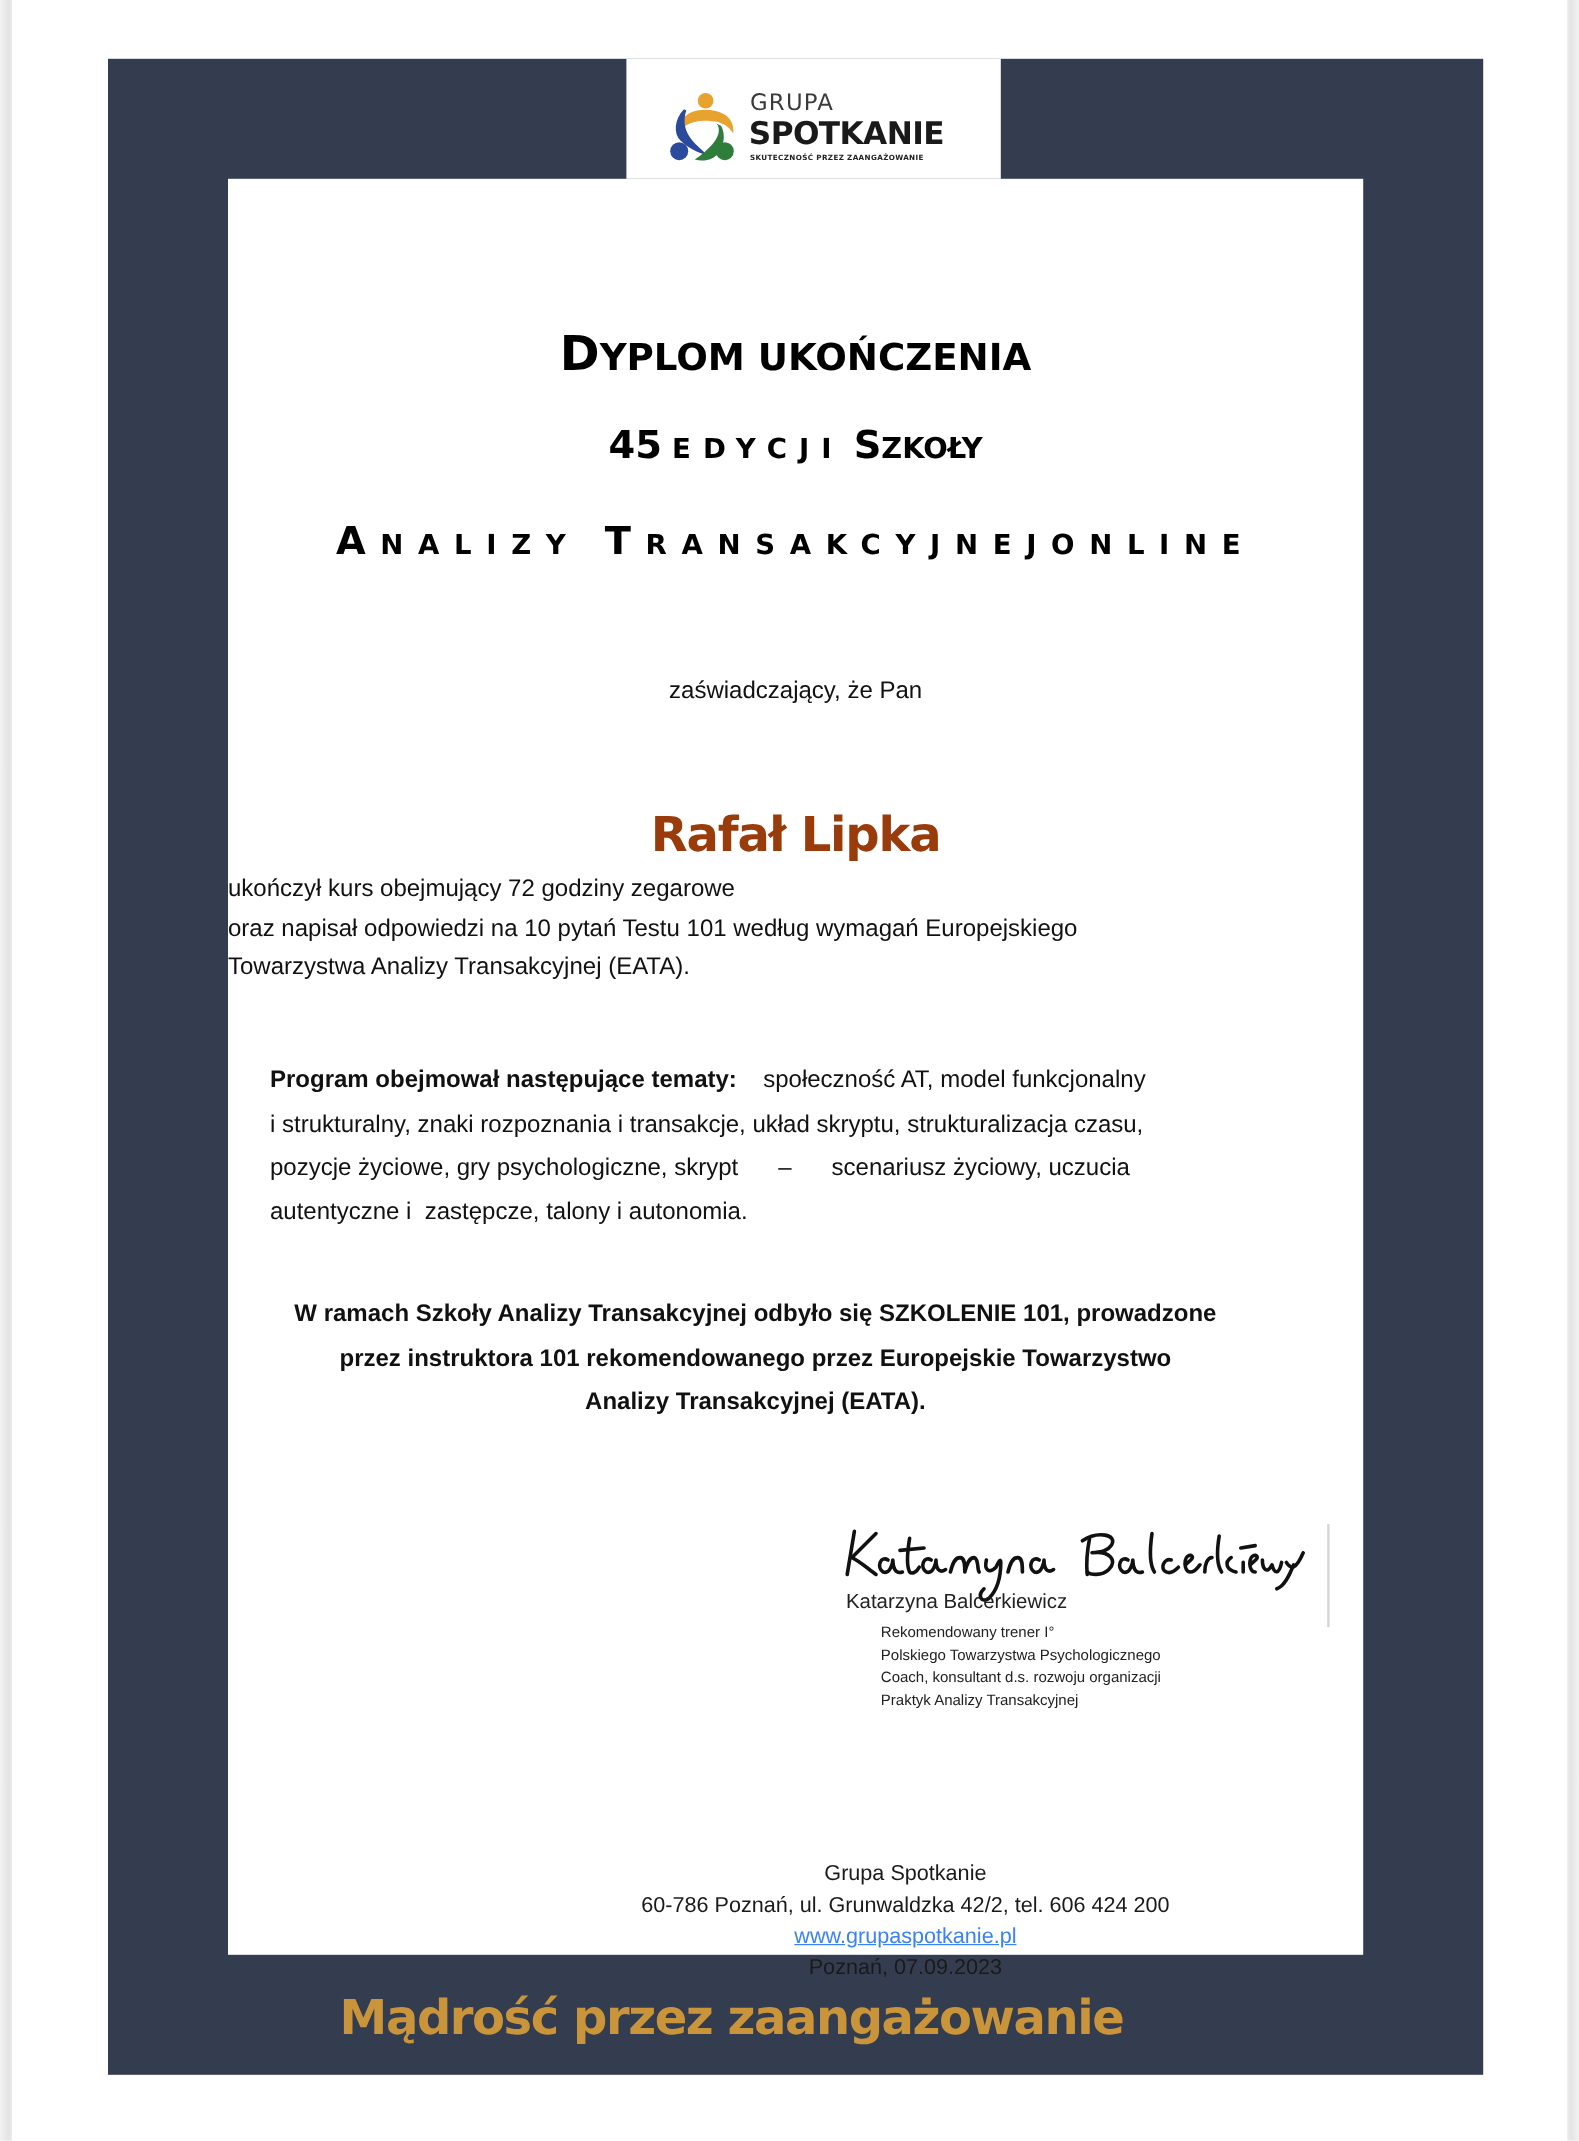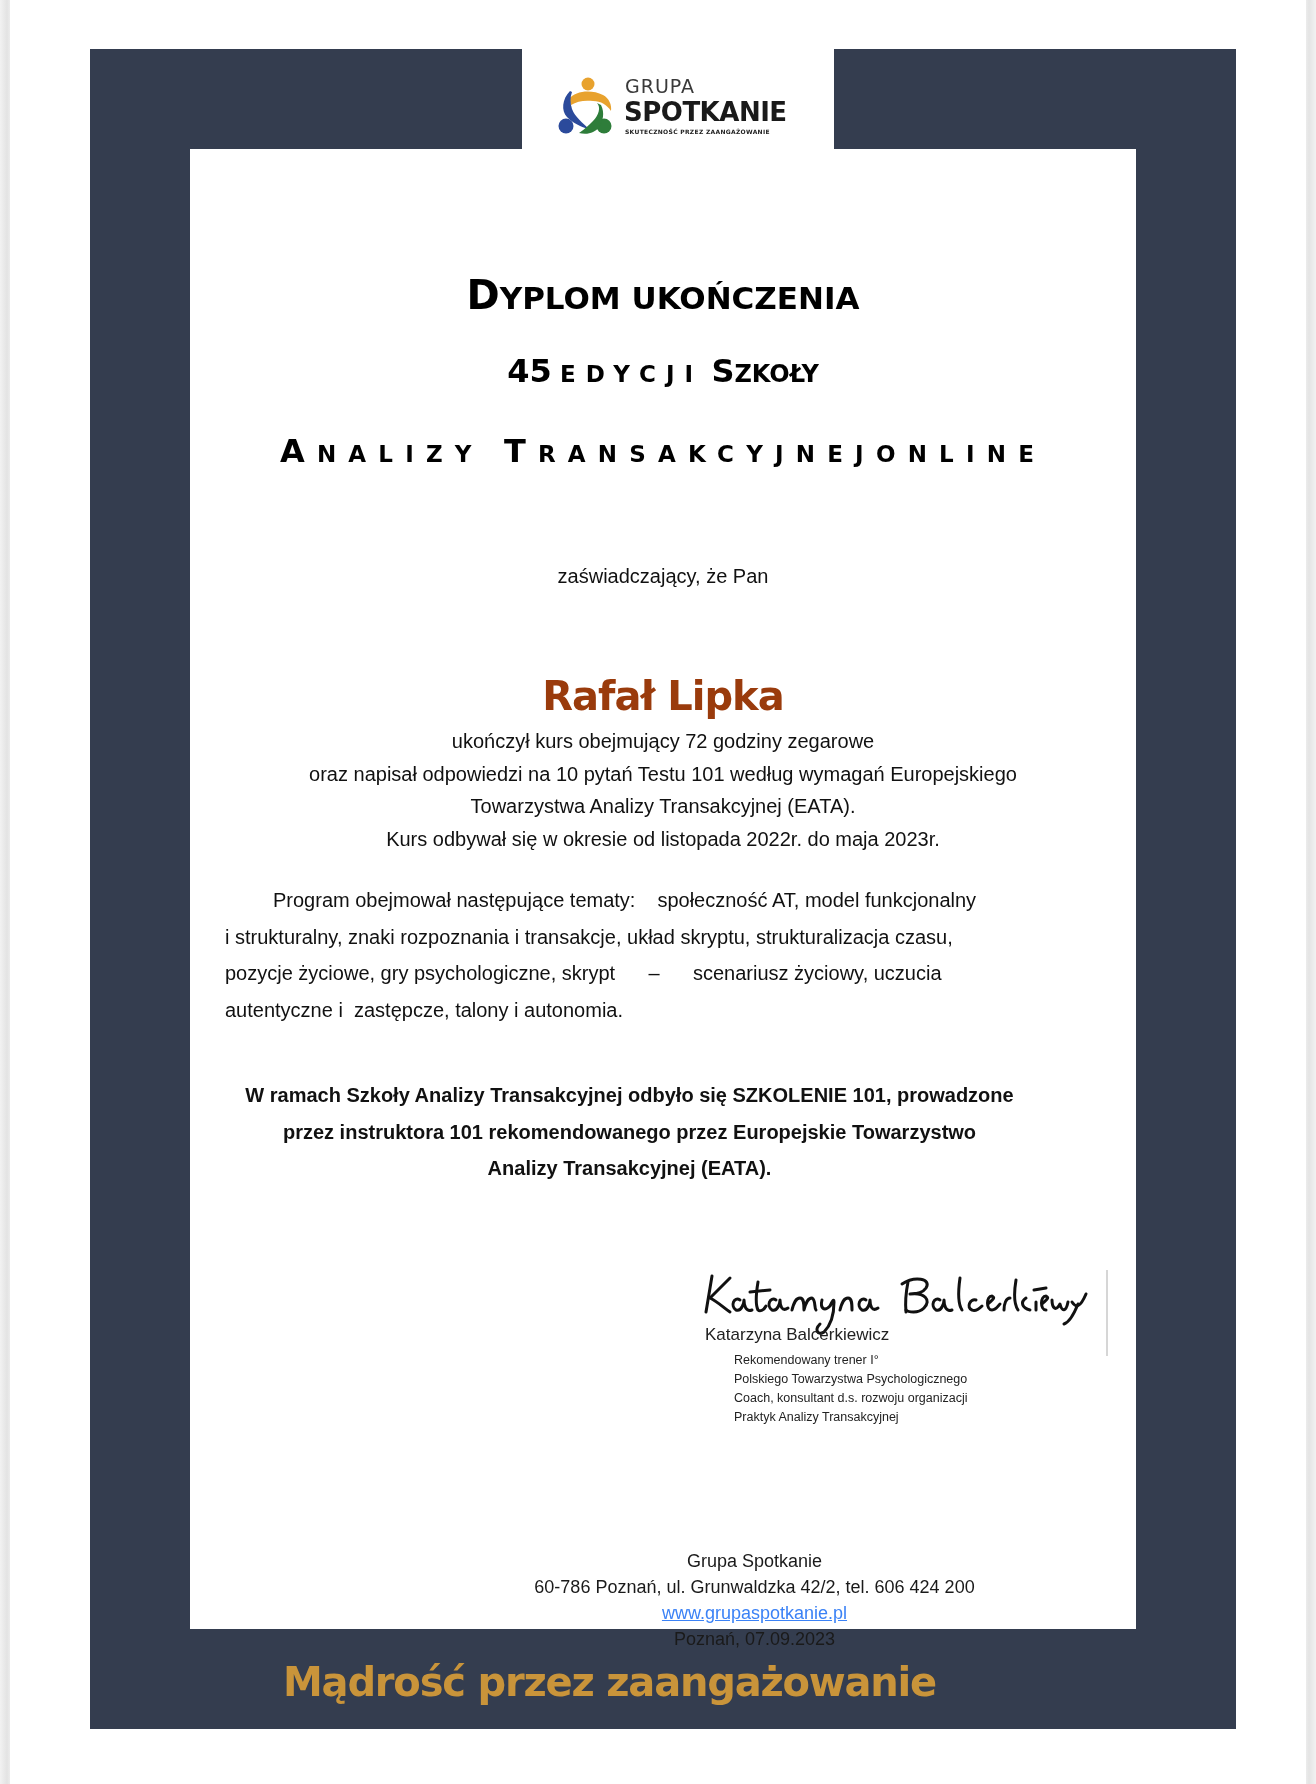--- a/index.html
+++ b/index.html
@@ -64,27 +64,27 @@
     white-space: nowrap; line-height: 1;
   }
   .certify { top: 566px; }
   .name {
     position: absolute; left: 190px; width: 946px; text-align: center; top: 676px;
     font-family: "DejaVu Sans", sans-serif; font-weight: bold;
     font-size: 40px; color: #9a3b0c; line-height: 1; letter-spacing: -1px;
   }
   .body-lines { position: absolute; left: 190px; width: 946px; top: 725px; }
   .body-lines div {
-    text-align: center; font-size: 20px; height: 32.5px; line-height: 32.5px; white-space: nowrap;
+    font-size: 20px; height: 32.5px; line-height: 32.5px; white-space: nowrap;
     font-family: "Liberation Sans", sans-serif; color: #111;
   }
 
   .program { position: absolute; left: 225px; top: 882px; width: 900px; }
   .program div { font-size: 20px; height: 36.7px; line-height: 36.7px; white-space: nowrap; color: #111; }
-  .program .label { font-weight: normal; margin-left: 48px; }
+  .program .label { font-weight: bold; }
 
   .statement { position: absolute; left: 190px; top: 1065px; width: 879px; margin-top: 12px; }
   .statement div {
     text-align: center; font-size: 20px; font-weight: bold;
     height: 36.7px; line-height: 36.7px; white-space: nowrap; color: #111;
   }
 
   .sig-line {
     position: absolute; left: 1106px; top: 1270px; width: 2px; height: 86px; background: #d6d6d6;
   }
@@ -145,21 +145,20 @@
   <span class="big">T</span><span>RANSAKCYJNEJONLINE</span>
 </div>
 
 <div class="center-line certify">zaświadczający, że Pan</div>
 <div class="name">Rafał Lipka</div>
 
 <div class="body-lines">
   <div>ukończył kurs obejmujący 72 godziny zegarowe</div>
   <div>oraz napisał odpowiedzi na 10 pytań Testu 101 według wymagań  Europejskiego</div>
   <div>Towarzystwa Analizy Transakcyjnej (EATA).</div>
-  <div>Kurs odbywał się w okresie od listopada 2022r. do maja 2023r.</div>
 </div>
 
 <div class="program">
   <div><span class="label">Program obejmował następujące tematy:</span><span style="display:inline-block;width:22px"></span><span>społeczność AT, model funkcjonalny</span></div>
   <div>i strukturalny, znaki rozpoznania i transakcje, układ skryptu, strukturalizacja czasu,</div>
   <div style="white-space:pre">pozycje życiowe, gry psychologiczne, skrypt      –      scenariusz życiowy, uczucia</div>
   <div style="white-space:pre">autentyczne i  zastępcze, talony i autonomia.</div>
 </div>
 
 <div class="statement">

